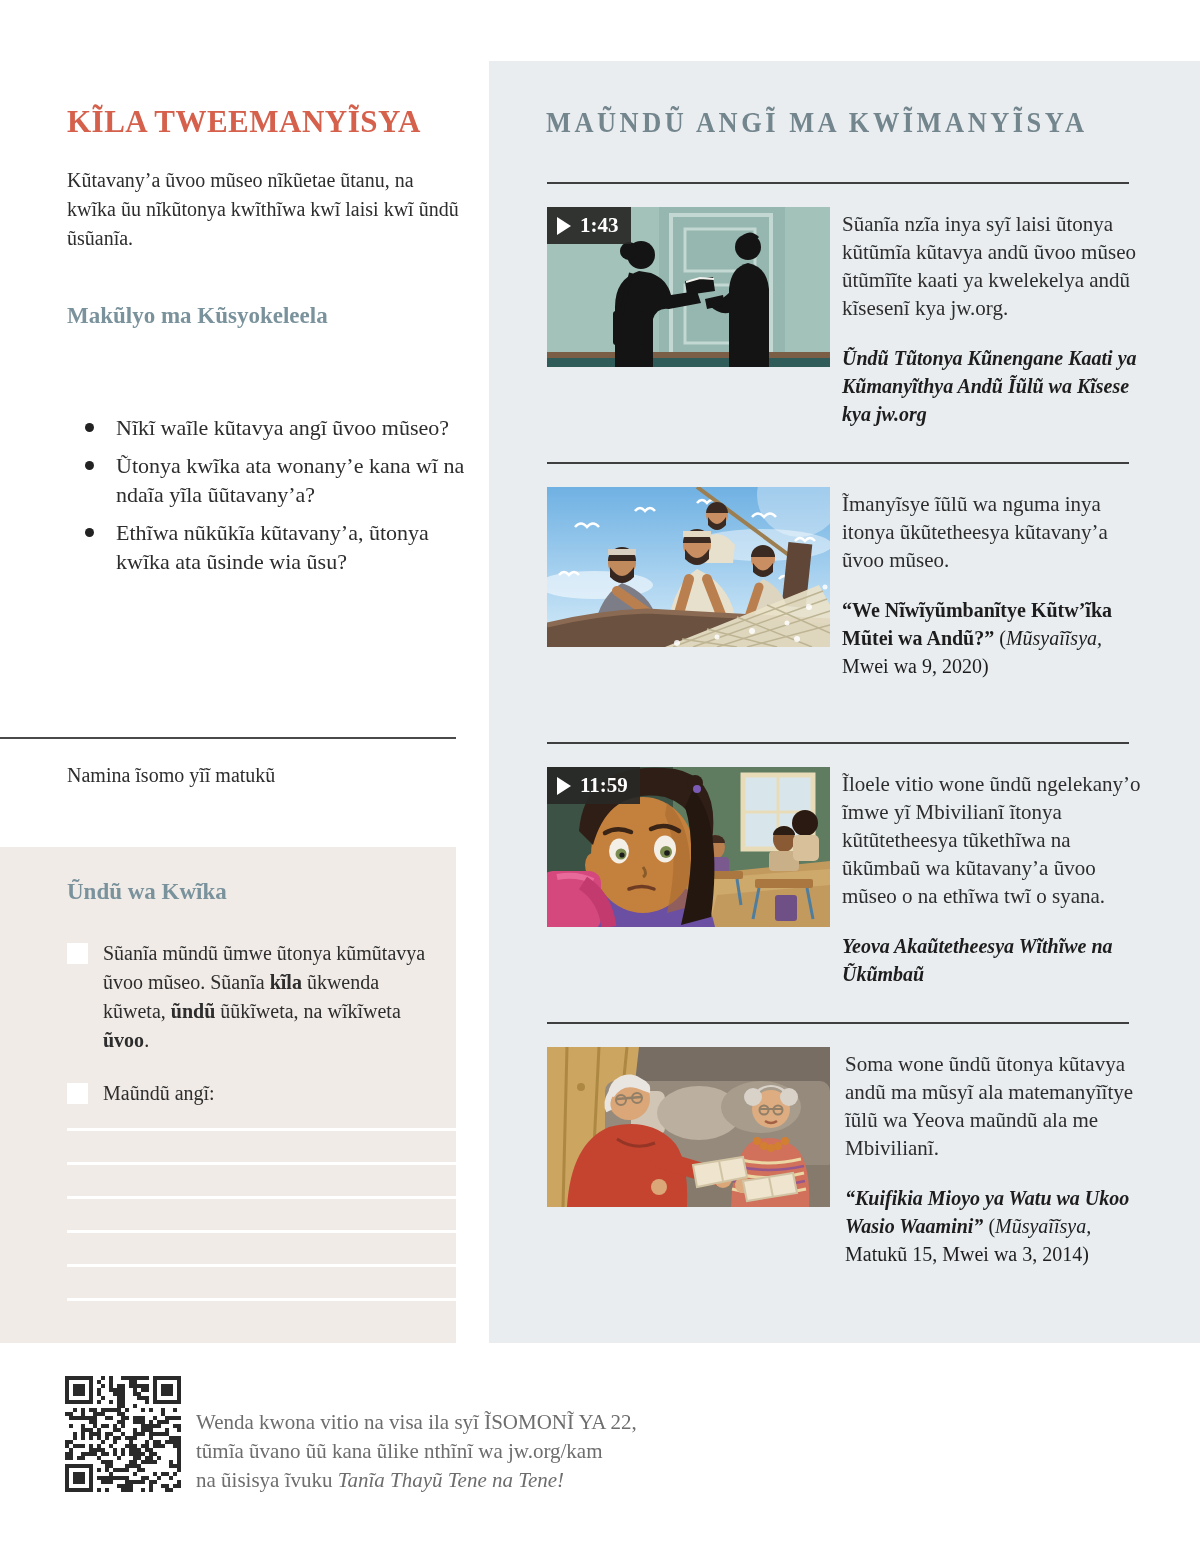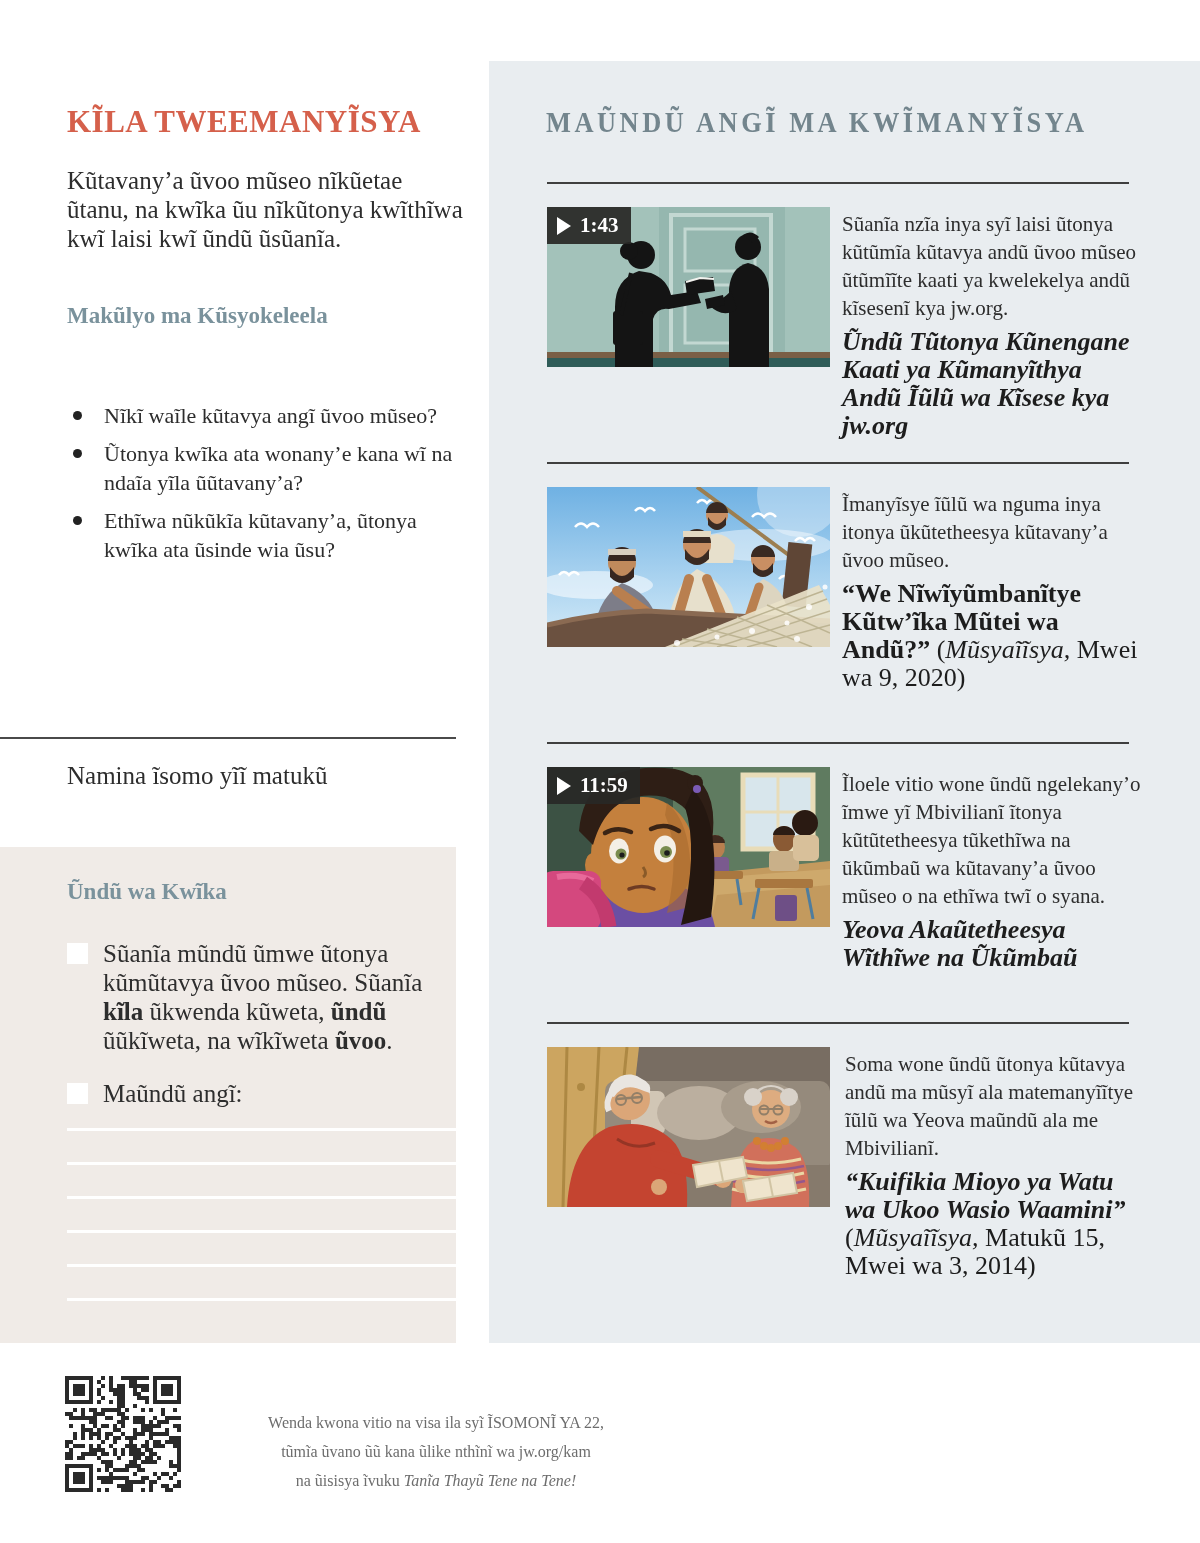--- a/index.html
+++ b/index.html
@@ -14,44 +14,44 @@
   }
   html,body{margin:0;padding:0;background:#ffffff;}
   .page{
     position:relative;width:1200px;height:1543px;background:#fff;
     font-family:Liberation Serif, serif;color:var(--text-dark);overflow:hidden;
   }
   .abs{position:absolute;}
   
   .h-red{font-size:31px;font-weight:bold;color:var(--accent-red);letter-spacing:.5px;}
   .h-teal{font-size:23px;font-weight:bold;color:var(--heading-teal);line-height:37px;}
-  .body-text{font-size:25px;line-height:29px;color:var(--text-dark);}
-  .qlist{margin:0;padding:0;list-style:none;}
+  .body-text{font-size:20px;line-height:29px;color:var(--text-dark);}
+  .qlist{margin:12px;padding:0;list-style:none;}
   .qlist .q{position:relative;padding-left:37px;margin-bottom:9px;font-size:22px;line-height:29px;}
   .qlist .q::before{content:"";position:absolute;left:6px;top:10px;width:9px;height:9px;border-radius:50%;background:#222;}
   .rule-left{height:2px;background:var(--rule-dark);}
   .action-box{background:var(--box-bg);}
   .checkbox{width:21px;height:21px;background:#fff;}
   .write-line{height:3px;background:#fff;}
   
   .panel{background:var(--panel-bg);}
   .h-right{font-size:30px;font-weight:bold;color:#73858d;letter-spacing:4px;white-space:nowrap;transform:scaleX(.88);transform-origin:0 50%;}
   .rule-right{height:2px;background:#3f3f3f;}
   .thumb{width:283px;height:160px;overflow:hidden;background:#3b82f6;}
   .thumb svg{display:block;}
   .badge{position:absolute;top:0;left:0;height:37px;background:rgba(40,40,38,.93);color:#fff;
     display:flex;align-items:center;padding:0 12px 0 10px;font-size:21px;font-weight:bold;}
   .play-tri{width:0;height:0;border-left:14px solid #fff;border-top:9px solid transparent;border-bottom:9px solid transparent;margin-right:9px;}
   .stext{font-size:21px;line-height:28px;color:var(--text-dark);}
-  .sref{margin-top:6px;font-size:26px;line-height:28px;color:#1d1d1d;}
+  .sref{margin-top:22px;font-size:20px;line-height:28px;color:#1d1d1d;}
   .bi{font-weight:bold;font-style:italic;}
   .b{font-weight:bold;}
   .i{font-style:italic;}
   
-  .footer-text{font-size:16px;line-height:29px;color:var(--footer-gray);text-align:center;}
+  .footer-text{font-size:21px;line-height:29px;color:var(--footer-gray);}
   .qr{width:116px;height:116px;}
 </style>
 </head>
 <body>
 
 <div class="page">
 
   <div class="abs h-red" style="left:67px;top:104px;">KĨLA TWEEMANYĨSYA</div>
 
   <div class="abs body-text" style="left:67px;top:166px;width:398px;">Kũtavany’a ũvoo mũseo nĩkũetae ũtanu, na kwĩka ũu nĩkũtonya kwĩthĩwa kwĩ laisi kwĩ ũndũ ũsũanĩa.</div>

